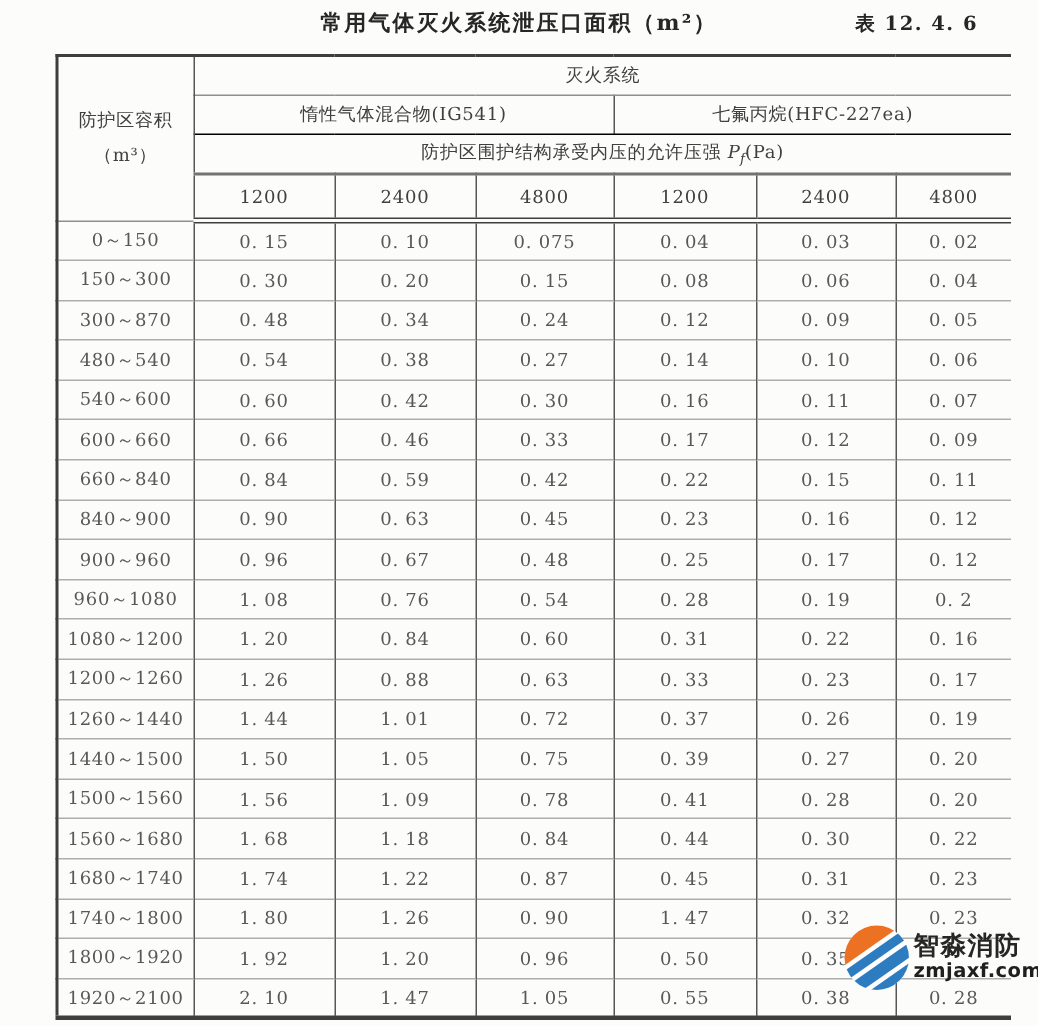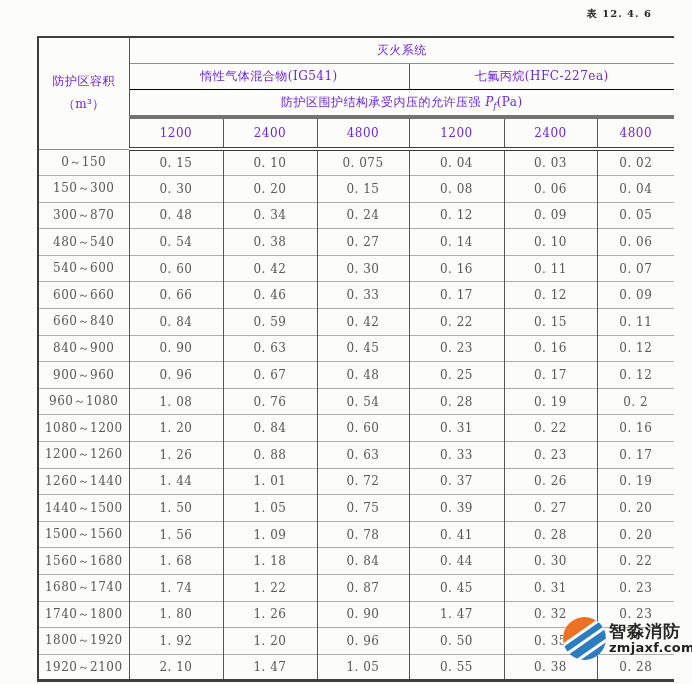--- a/index.html
+++ b/index.html
@@ -8,38 +8,38 @@
     background:#fcfcfa; overflow:hidden;
     font-family:"DejaVu Serif","Liberation Serif",serif;
   }
   .title {
     position:absolute; top:6px; left:0; width:100%;
     text-align:center; font-size:14.5px; font-weight:bold;
     color:#262626; letter-spacing:1.5px;
   }
   .table-no {
     position:absolute; top:7px; right:40px;
-    font-size:10px; font-weight:bold; color:#262626; letter-spacing:1px;
+    font-size:13px; font-weight:bold; color:#262626; letter-spacing:1px;
   }
   table.relief {
     position:absolute; left:37px; top:36px; width:636px;
     border-collapse:collapse; table-layout:fixed;
     border-top:2px solid #3e3e3e;
     border-left:2px solid #3e3e3e;
     border-bottom:3px solid #3e3e3e;
   }
   .relief th, .relief td {
     font-weight:normal; text-align:center; vertical-align:middle;
     color:#4e4e4e; font-size:12px; padding:0;
     letter-spacing:0.5px; overflow:hidden; white-space:nowrap;
   }
-  .relief thead th { color:#6d28d9; }
+  .relief thead th { color:#404040; }
   .hr1 th { height:25px; border-bottom:1px solid #8f8f8f; }
   .hr2 th { height:25px; border-bottom:1px solid #000000; }
-  .hr3 th { height:25px; border-bottom:4px solid #737373; }
+  .hr3 th { height:25px; border-bottom:2px solid #737373; }
   .hr4 th { height:28px; }
   .relief thead tr.hr4 th { border-bottom:4px double #3e3e3e; }
   .v { border-right:1.5px solid #565656; }
   .corner { border-right:1.5px solid #565656; line-height:1.9; font-size:12.5px; }
   .relief tbody tr { height:26.6px; }
   .relief tbody td { border-top:1px solid #adadad; color:#585858; }
   .psym { font-style:italic; letter-spacing:0; }
   .psym sub { font-size:9px; letter-spacing:0; }
   .watermark {
     position:absolute; left:562px; top:616px; z-index:5;
@@ -55,20 +55,21 @@
     font-family:"DejaVu Sans","Liberation Sans",sans-serif;
     font-weight:bold; font-size:13px; color:#1f1f1f;
     margin-top:1px; letter-spacing:0.3px;
   }
 </style>
 </head>
 <body>
 
 <div class="page">
 
+  <div class="title">常用气体灭火系统泄压口面积（m²）</div>
   <div class="table-no">表 12. 4. 6</div>
 
   <table class="relief">
     <colgroup>
       <col style="width:91px">
         <col style="width:94px">
         <col style="width:94px">
       <col style="width:92px">
         <col style="width:95px">
         <col style="width:93px">

